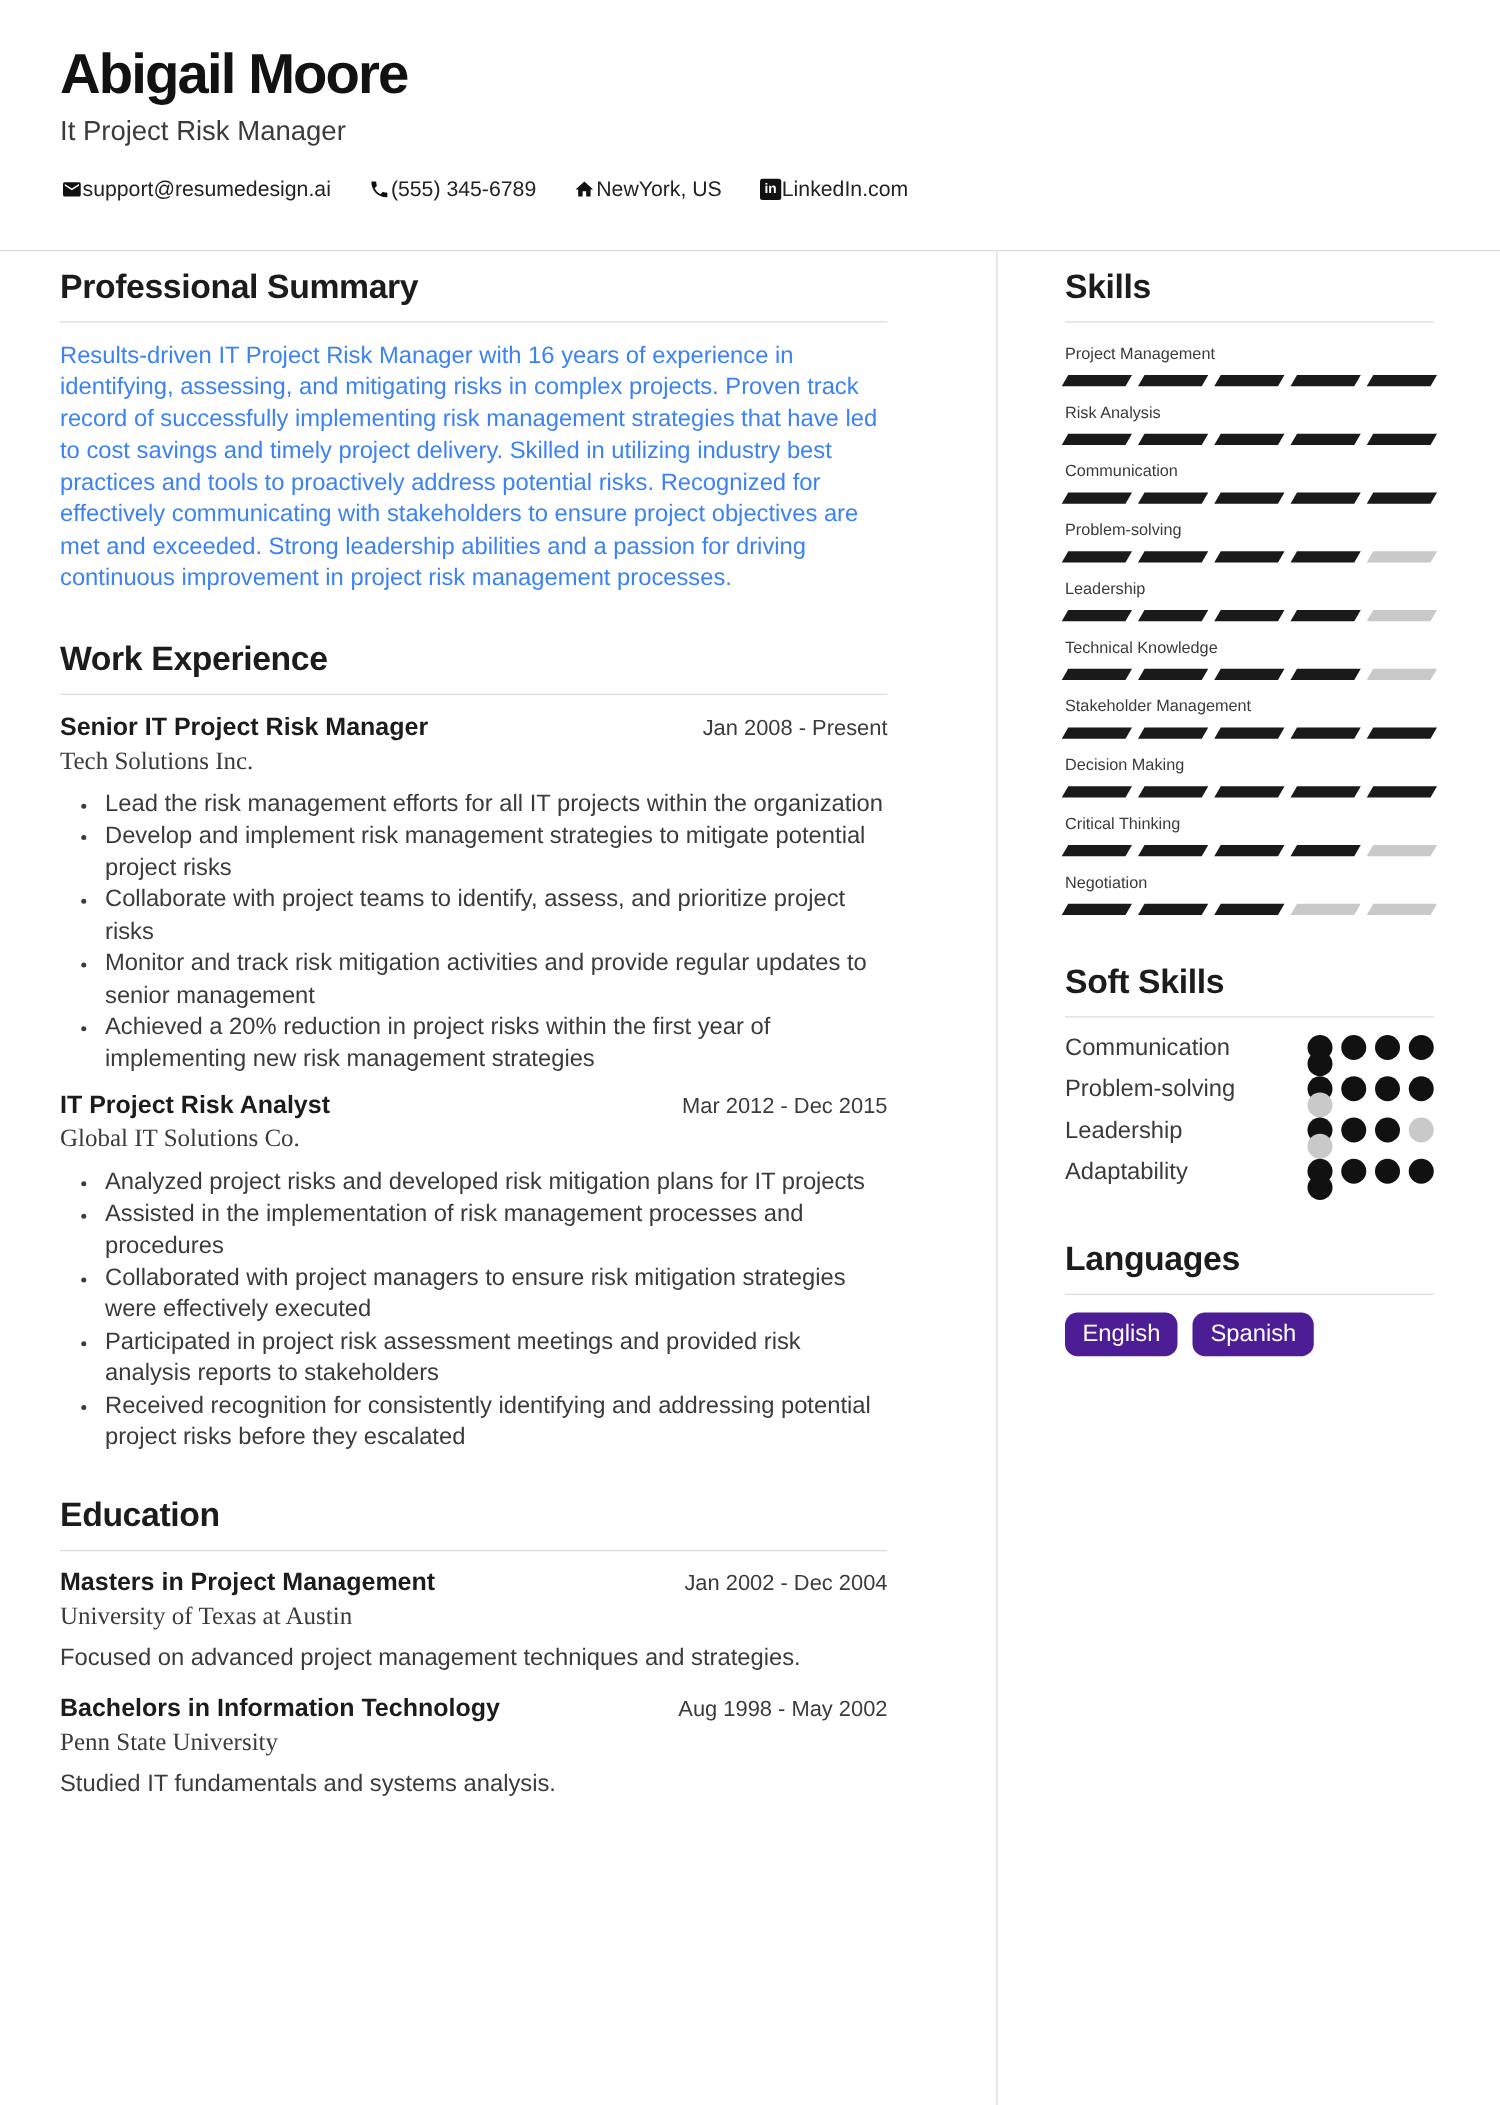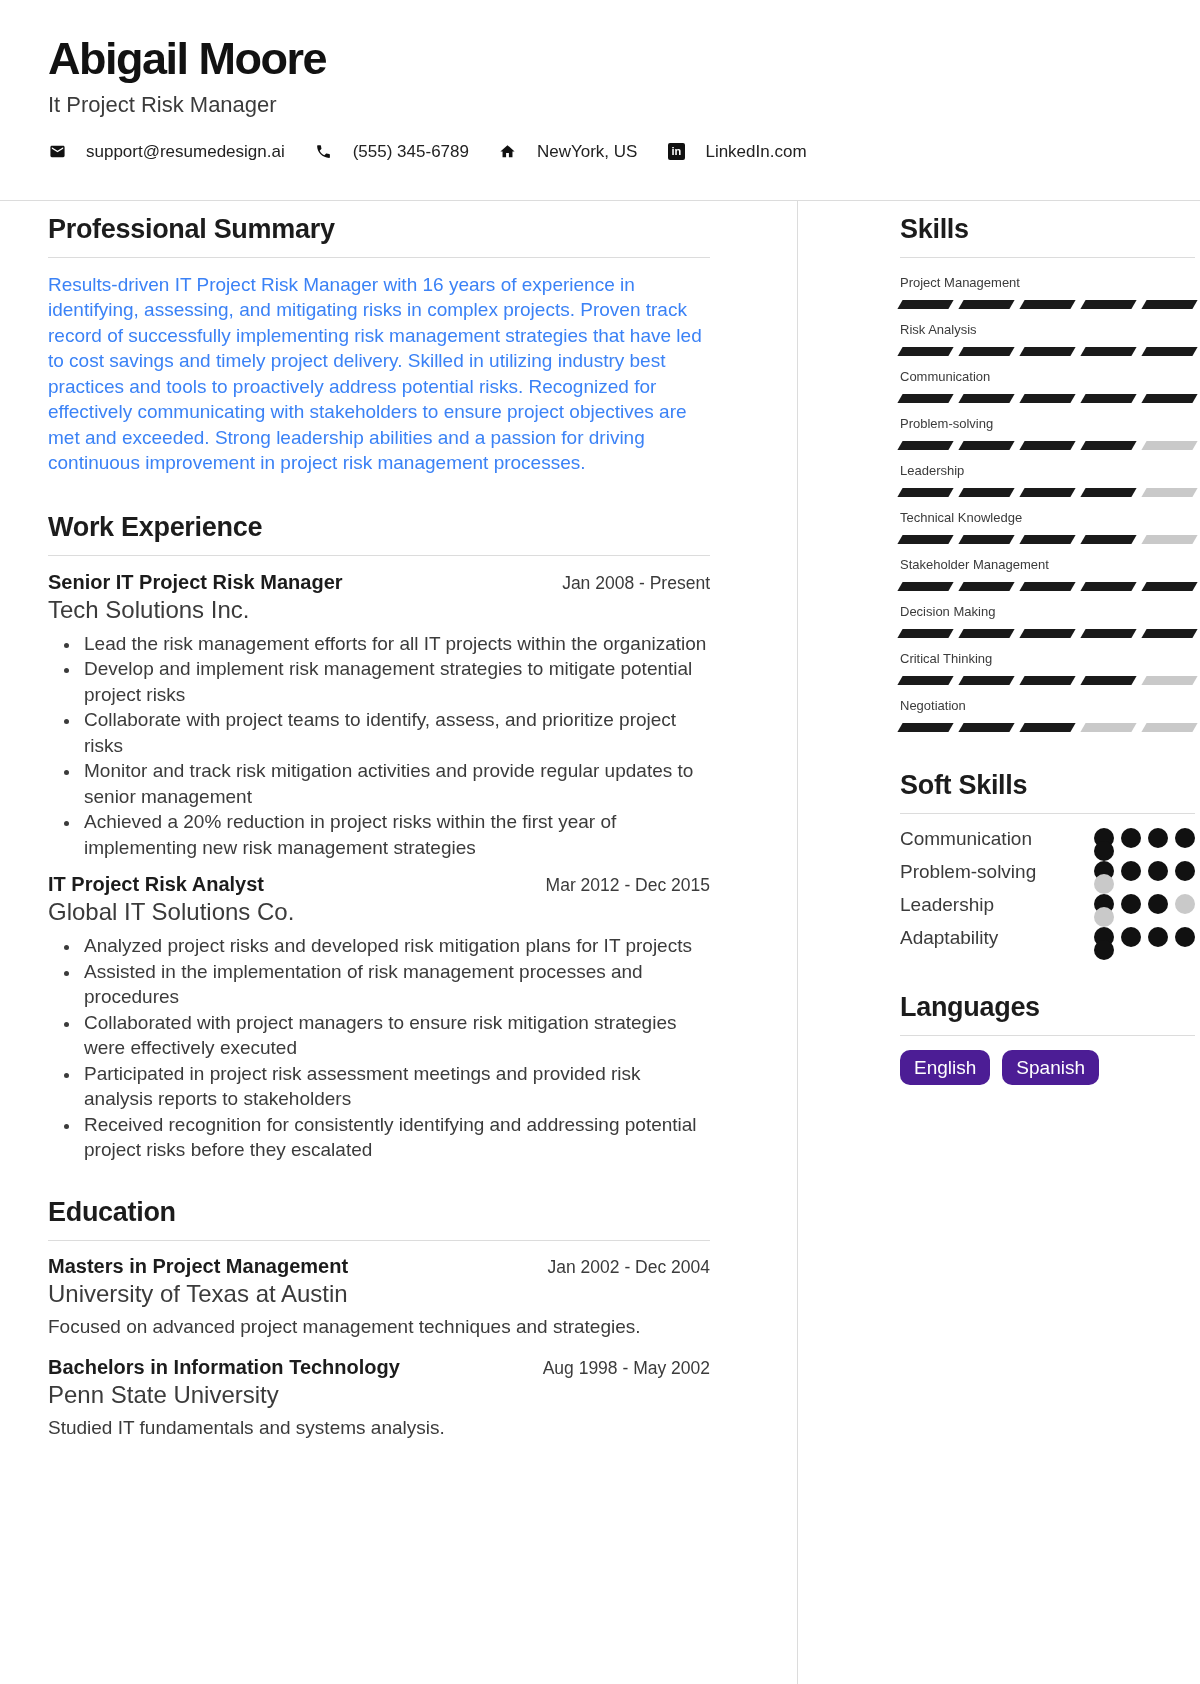--- a/index.html
+++ b/index.html
@@ -6,42 +6,42 @@
   body{width:1200px;font-family:"Liberation Sans","DejaVu Sans",sans-serif;color:#3b3b3b;}
   .page{position:relative;width:1200px;height:1684px;background:#fff;overflow:hidden;}
   .hr-divider{position:absolute;top:200px;left:0;width:1200px;height:1px;background:#dcdcdc;}
   .v-divider{position:absolute;top:201px;bottom:0;left:797px;width:1px;background:#dcdcdc;}
 
   
   .header{padding:34px 0 0 48px;}
   .name{font-size:45px;font-weight:700;letter-spacing:-1.5px;color:#121212;line-height:1.1;margin:0;}
   .job-heading{font-size:22px;color:#3b3b3b;margin-top:8px;}
   .contact{display:flex;align-items:center;gap:30px;margin-top:24px;font-size:17px;color:#222;}
-  .c-item{display:inline-flex;align-items:center;gap:20px;}
+  .c-item{display:inline-flex;align-items:center;gap:0;}
   .c-icon{display:inline-flex;align-items:center;justify-content:center;width:18px;height:18px;}
   .c-icon svg{width:17px;height:17px;fill:#111;}
   .li-box{display:inline-flex;align-items:center;justify-content:center;width:17px;height:17px;background:#111;color:#fff;font-size:11px;font-weight:700;border-radius:2px;line-height:1;}
 
   
-  .columns{display:flex;align-items:flex-start;padding-left:48px;gap:48px;}
+  .columns{display:flex;align-items:flex-start;padding-left:48px;}
   .col-left{width:662px;padding-top:52px;}
   .col-right{width:295px;margin-left:142px;padding-top:52px;}
 
   h2.section{font-size:27px;font-weight:700;color:#1c1c1c;margin:0;line-height:31px;letter-spacing:-0.3px;}
   .rule{height:1px;background:#dcdcdc;margin-top:12px;}
 
   .summary-text{margin-top:14px;font-size:19px;line-height:25.5px;color:#3b82f6;}
 
   .sec-we{margin-top:36px;}
   .job{margin-top:14px;}
   .job + .job{margin-top:12px;}
   .job-head,.edu-head{display:flex;justify-content:space-between;align-items:baseline;}
   .job-title,.edu-degree{font-size:20px;font-weight:700;color:#1c1c1c;line-height:24px;}
   .job-dates,.edu-dates{font-size:17.5px;color:#3b3b3b;}
-  .company,.edu-school{font-size:24px;color:#3b3b3b;margin-top:4px;line-height:23px;}
+  .company,.edu-school{font-size:20px;color:#3b3b3b;margin-top:4px;line-height:23px;font-family:Liberation Serif, serif;}
   ul.bullets{margin:10px 0 0 0;padding-left:32px;}
   ul.bullets li{font-size:19px;line-height:25.5px;color:#3b3b3b;padding-left:4px;}
   ul.bullets li::marker{font-size:15px;}
 
   .sec-edu{margin-top:34px;}
   .edu{margin-top:13px;}
   .edu + .edu{margin-top:16px;}
   .edu-desc{font-size:19px;color:#3b3b3b;margin-top:10px;line-height:24px;}
 
   

